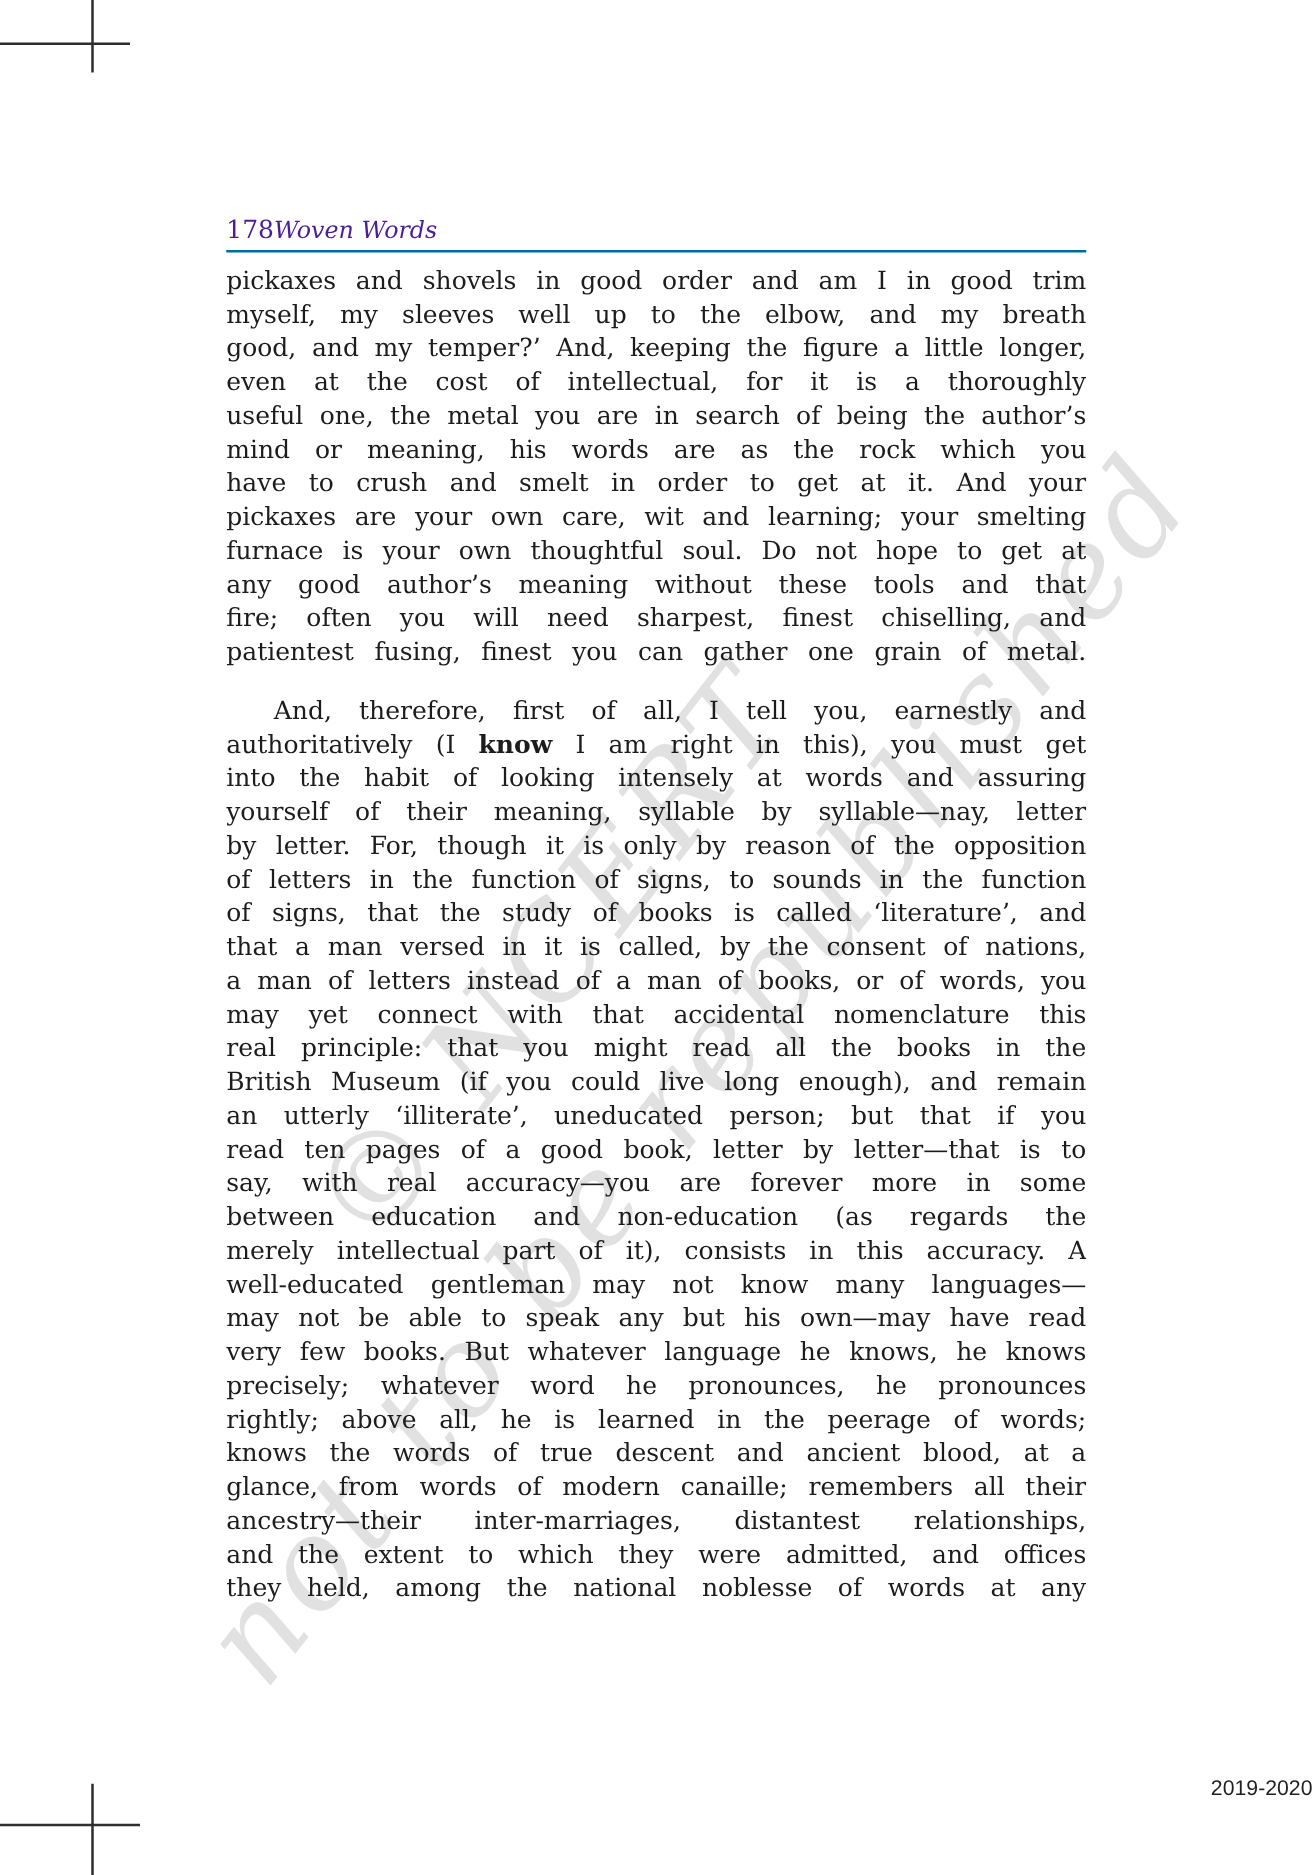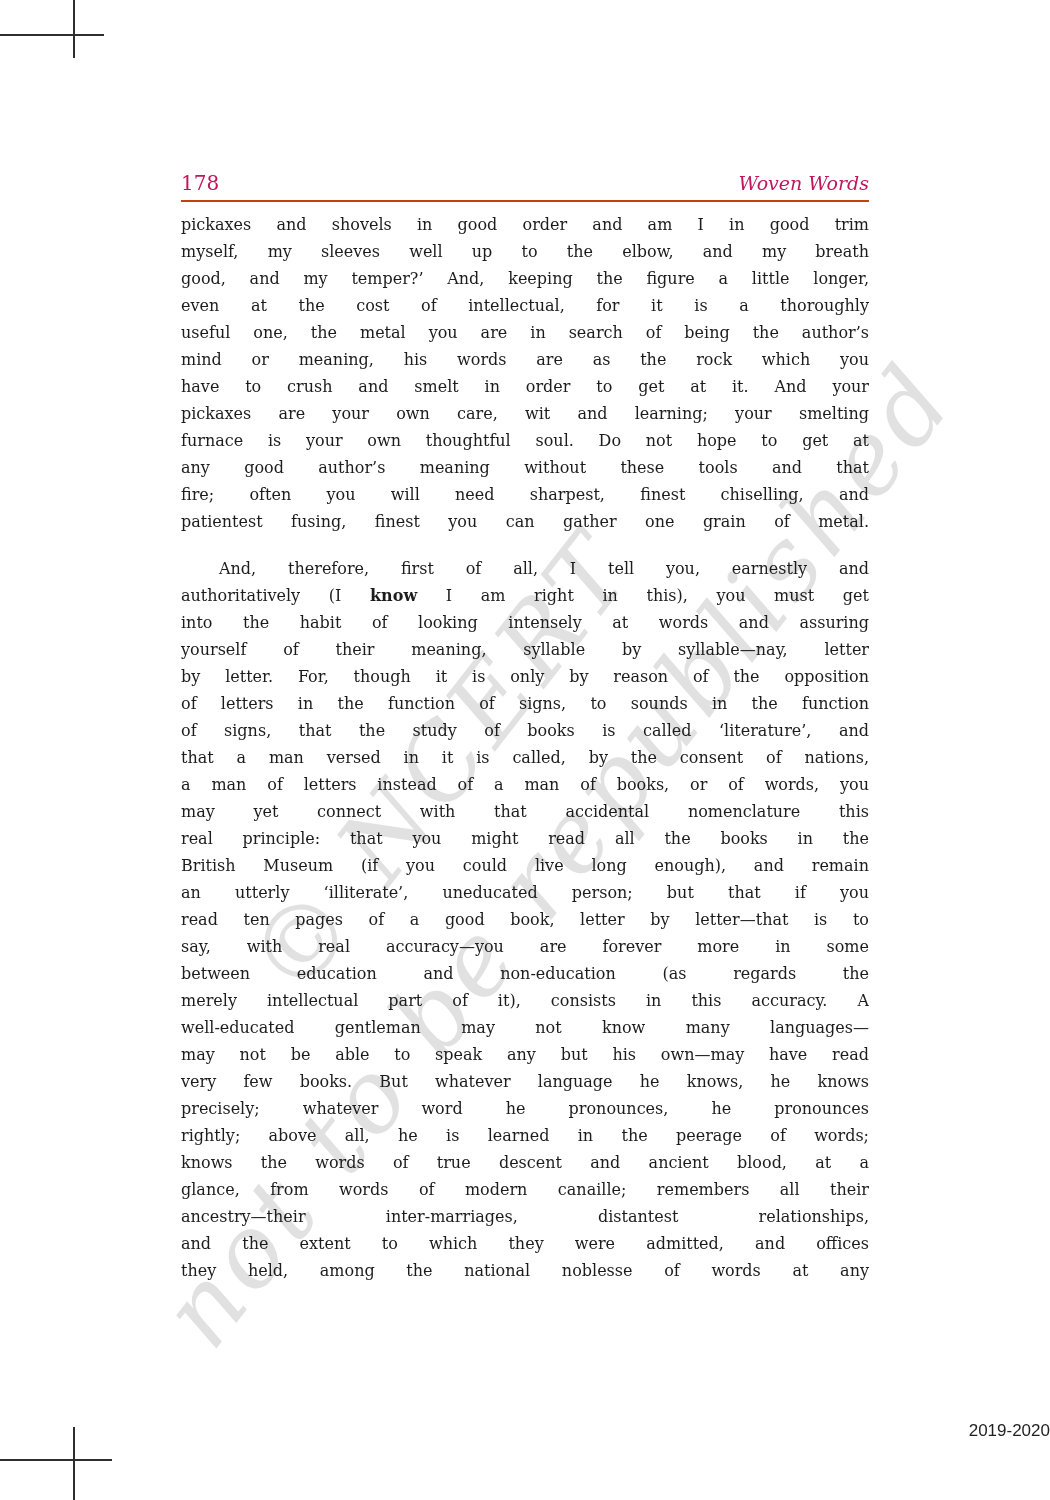--- a/index.html
+++ b/index.html
@@ -29,31 +29,31 @@
     line-height: 148px;
     letter-spacing: 6px;
     white-space: nowrap;
     z-index: 0;
     user-select: none;
   }
   .content { position: absolute; left: 181px; width: 688px; z-index: 1; }
   .header {
     top: 171px;
     display: flex;
-    justify-content: space-between;
+    justify-content: flex-start;
     align-items: baseline;
-    border-bottom: 2px solid #c2410c;
+    border-bottom: 2px solid #0369a1;
     padding-bottom: 5px;
-    color: #be185d;
+    color: #4c1d95;
     font-size: 20px;
   }
   .header .title { font-style: italic; font-size: 19px; }
   .bodytext {
     top: 211px;
-    font-size: 16px;
+    font-size: 20px;
     line-height: 27px;
     color: #1c1c1c;
   }
   .line {
     text-align: justify;
     text-align-last: justify;
     height: 27px;
     overflow: hidden;
   }
   .line.indent { text-indent: 38px; margin-top: 20px; }

